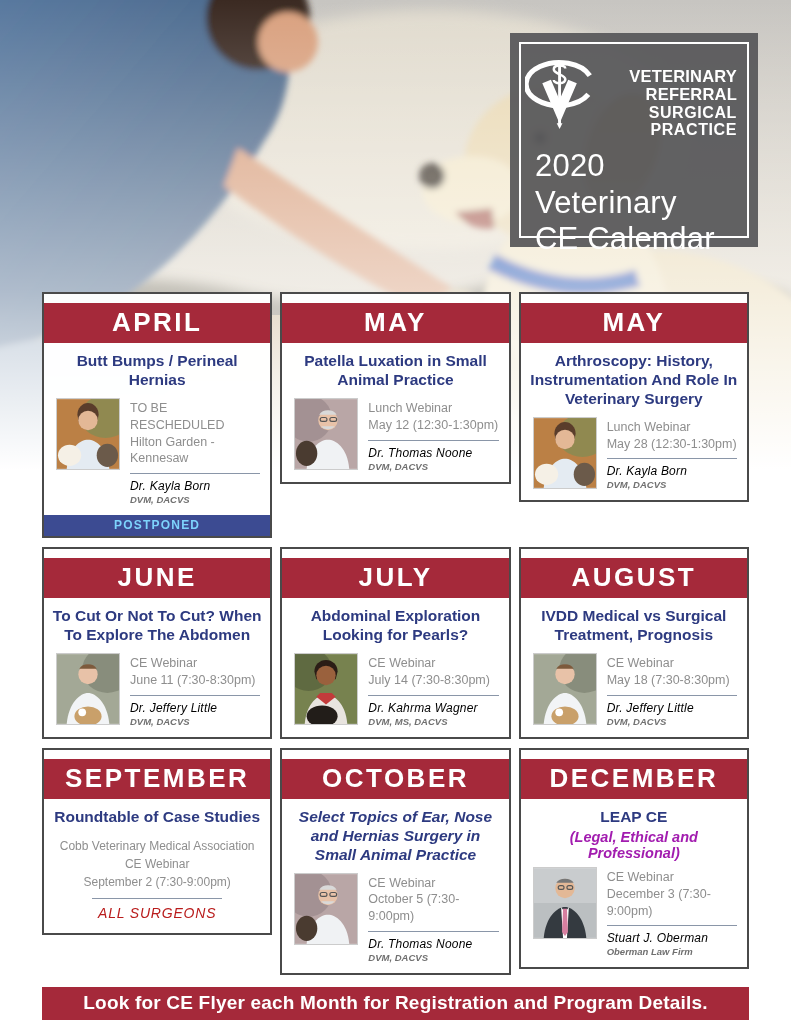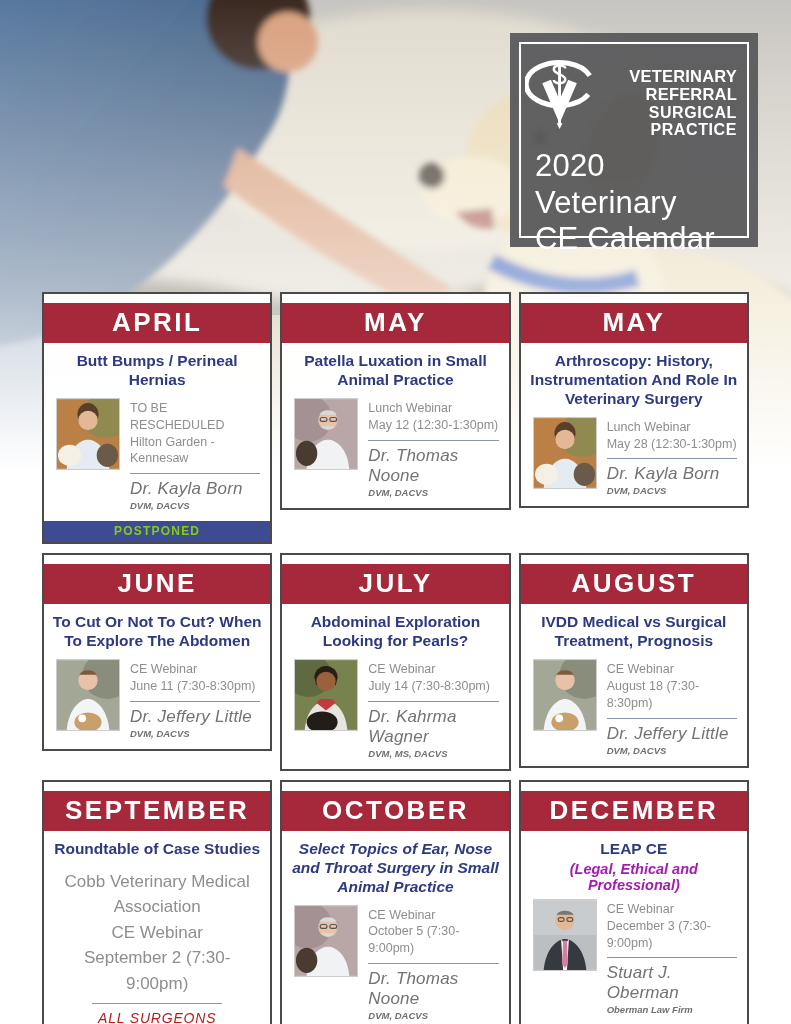--- a/index.html
+++ b/index.html
@@ -57,29 +57,29 @@
   .card-subtitle {
     color:#a21caf; font-weight:bold; font-style:italic; text-align:center;
     font-size:14.5px; margin:-2px 4px 2px 4px;
   }
   .card-body { display:flex; padding:4px 10px 10px 12px; gap:10px; }
   .speaker-photo { width:64px; height:72px; flex:0 0 auto; border:1px solid #ccc; }
   .speaker-photo svg { display:block; width:100%; height:100%; }
   .card-info { flex:1; padding-top:2px; }
   .detail { color:#8e8e8e; font-size:12.5px; line-height:1.35; }
   .name-block { margin-top:6px; padding-top:5px; border-top:1.5px solid #8a96a8; }
-  .speaker-name { color:#737373; font-size:17px; font-style:italic; letter-spacing:.2px; }
+  .speaker-name { color:#000000; font-size:12px; font-style:italic; letter-spacing:.2px; }
   .speaker-cred { color:#707070; font-size:9.5px; font-style:italic; font-weight:bold; margin-top:1px; }
   .card-badge {
-    margin-top:auto; background:#3c4b92; color:#84cc16; text-align:center;
+    margin-top:auto; background:#3c4b92; color:#7dd3fc; text-align:center;
     font-size:12px; font-weight:bold; letter-spacing:1.2px; padding:3px 0 4px 0;
   }
   
   .card--center .card-body { display:block; text-align:center; padding:6px 10px 12px 10px; }
-  .card--center .detail { font-size:17px; line-height:1.5; }
+  .card--center .detail { font-size:12px; line-height:1.5; }
   .sep-line { width:130px; border-top:1.5px solid #8a96a8; margin:7px auto 6px auto; }
   .card-note { color:#b91c1c; font-size:14px; font-style:italic; letter-spacing:.8px; text-align:center; }
 
   
   .banner {
     margin-top:12px; background:#a5293a; color:#fff; text-align:center;
     font-size:19px; font-weight:bold; letter-spacing:.2px; padding:5px 0 6px 0;
   }
 
   
@@ -322,21 +322,21 @@
                 <ellipse cx="52" cy="16" rx="26" ry="24" style="fill:var(--pbg2)" opacity=".6"></ellipse>
                 <circle cx="32" cy="21" r="10" style="fill:var(--skin)"></circle>
                 <path d="M23,15 a10,8 0 0 1 18,0 Z" style="fill:var(--hair)"></path>
                 <path d="M10,72 C12,50 24,40 32,40 C40,40 52,50 54,72 Z" style="fill:var(--shirt)"></path>
                 <ellipse cx="32" cy="64" rx="14" ry="10" style="fill:var(--pet)"></ellipse>
                 <circle cx="26" cy="60" r="4" fill="#fff"></circle>
               </svg>
           </div>
           <div class="card-info">
             <div class="detail">CE Webinar</div>
-            <div class="detail">August 18 (7:30-8:30pm)</div>
+            <div class="detail">May 18 (7:30-8:30pm)</div>
             <div class="name-block">
               <div class="speaker-name">Dr. Jeffery Little</div>
               <div class="speaker-cred">DVM, DACVS</div>
             </div>
           </div>
         </div>
       </div>
 
       <div class="card card--center">
         <div class="card-month">SEPTEMBER</div>
@@ -345,21 +345,21 @@
           <div class="detail">Cobb Veterinary Medical Association</div>
           <div class="detail">CE Webinar</div>
           <div class="detail">September 2 (7:30-9:00pm)</div>
           <div class="sep-line"></div>
           <div class="card-note">ALL SURGEONS</div>
         </div>
       </div>
 
       <div class="card">
         <div class="card-month">OCTOBER</div>
-        <div class="card-title italic">Select Topics of Ear, Nose and Throat Surgery in Small Animal Practice</div>
+        <div class="card-title italic">Select Topics of Ear, Nose and Hernias Surgery in Small Animal Practice</div>
         <div class="card-body">
           <div class="speaker-photo noone">
             <svg viewBox="0 0 64 72">
                 <rect width="64" height="72" style="fill:var(--pbg1)"></rect>
                 <ellipse cx="14" cy="20" rx="24" ry="24" style="fill:var(--pbg2)" opacity=".6"></ellipse>
                 <circle cx="34" cy="22" r="10" style="fill:var(--skin)"></circle>
                 <path d="M25,16 a10,8 0 0 1 18,0 Z" style="fill:var(--hair)"></path>
                 <path d="M27,28 a8,6 0 0 0 14,0 Z" style="fill:var(--hair)"></path>
                 <rect x="26" y="19" width="7" height="4" rx="2" fill="none" stroke="#555" stroke-width="1.2"></rect>
                 <rect x="36" y="19" width="7" height="4" rx="2" fill="none" stroke="#555" stroke-width="1.2"></rect>

